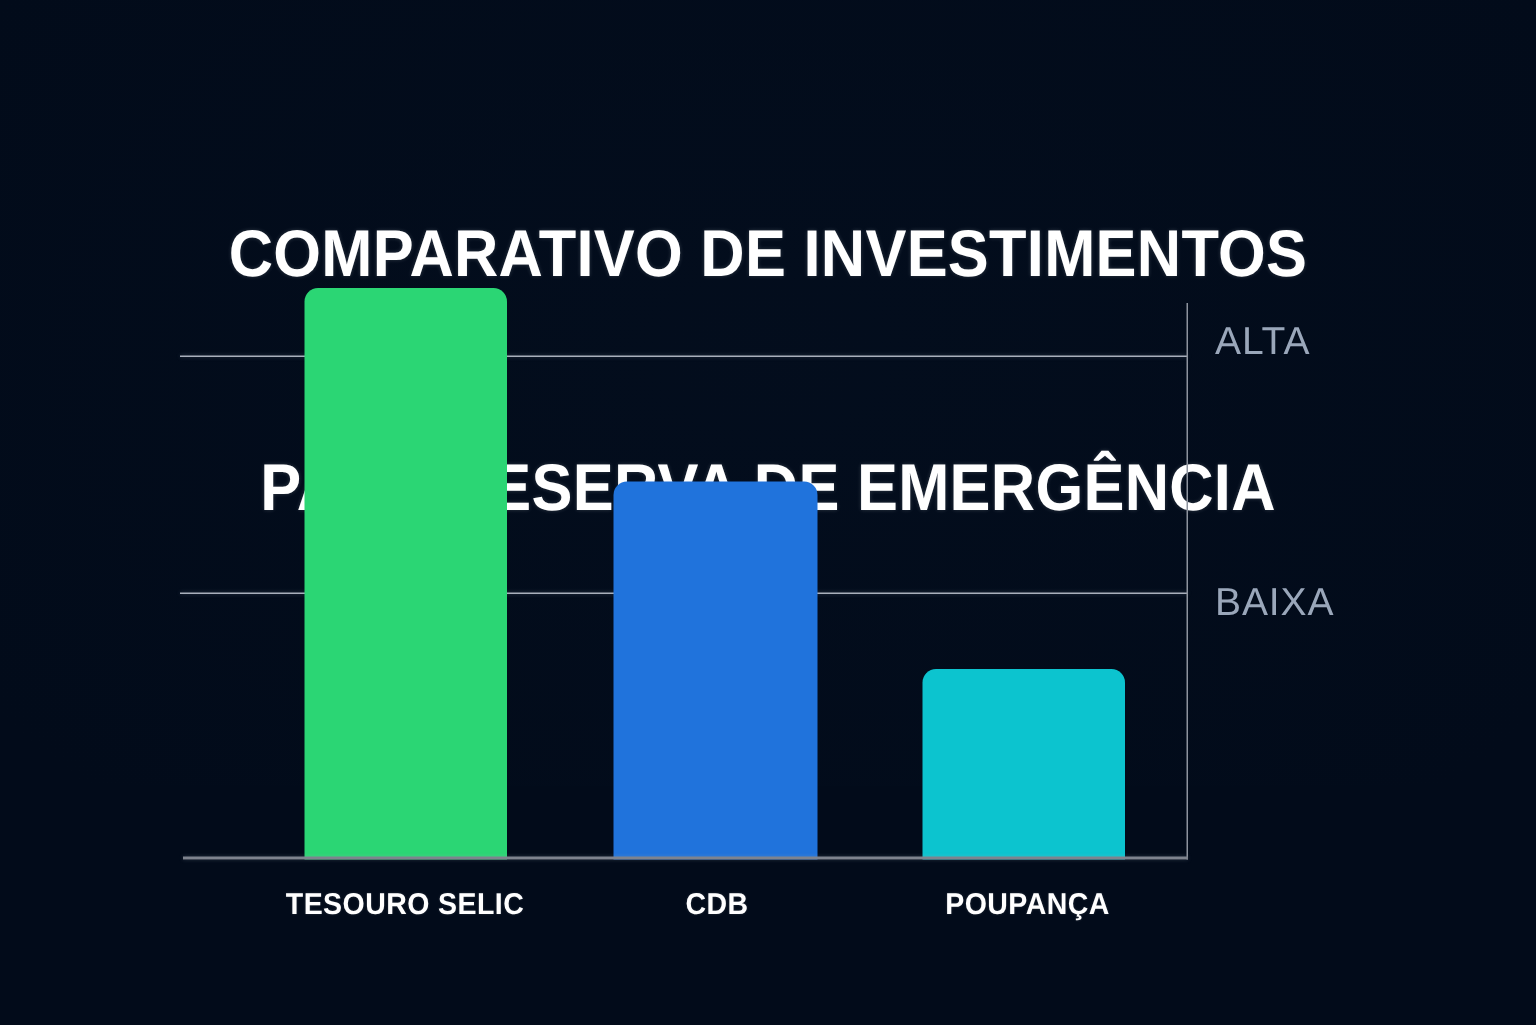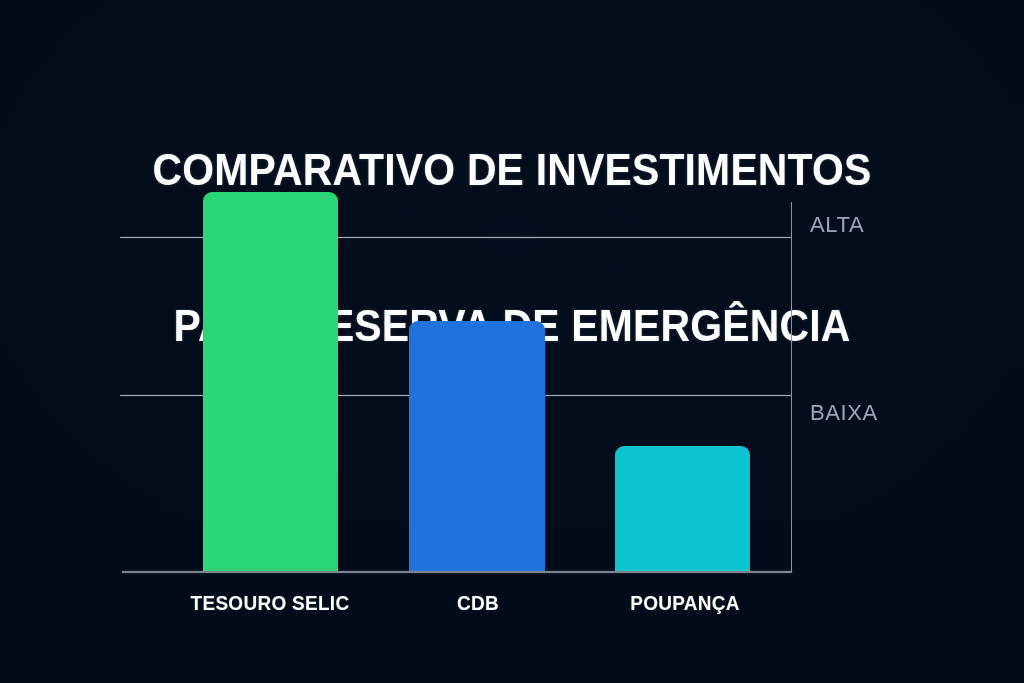--- a/index.html
+++ b/index.html
@@ -81,21 +81,21 @@
     position: absolute;
     bottom: 0;
     border-radius: 9px 9px 0 0;
   }
 
   
   .scale-label {
     position: absolute;
     left: 810px;
     color: #9aa7ba;
-    font-size: 22px;
+    font-size: 26px;
     font-weight: 400;
     letter-spacing: 0.6px;
     white-space: nowrap;
   }
 
   
   .cat-label {
     position: absolute;
     top: 592px;
     color: #ffffff;
@@ -128,21 +128,21 @@
     <div class="bar" style="left:289px; width:136px; height:252px; background:#2073dc;"></div>
 
     <div class="bar" style="left:495px; width:135px; height:127px; background:#0cc4cf;"></div>
 
     <div class="axis-v"></div>
     <div class="axis-h"></div>
   </div>
 
   <div class="scale-label" style="top:212px">ALTA</div>
 
-  <div class="scale-label" style="top:400px">BAIXA</div>
+  <div class="scale-label" style="top:386px">BAIXA</div>
 
   <div class="cat-label" style="left:150px; width:240px;">TESOURO SELIC</div>
 
   <div class="cat-label" style="left:358px; width:240px;">CDB</div>
 
   <div class="cat-label" style="left:565px; width:240px;">POUPANÇA</div>
 
 </div>
 
 </body></html>

